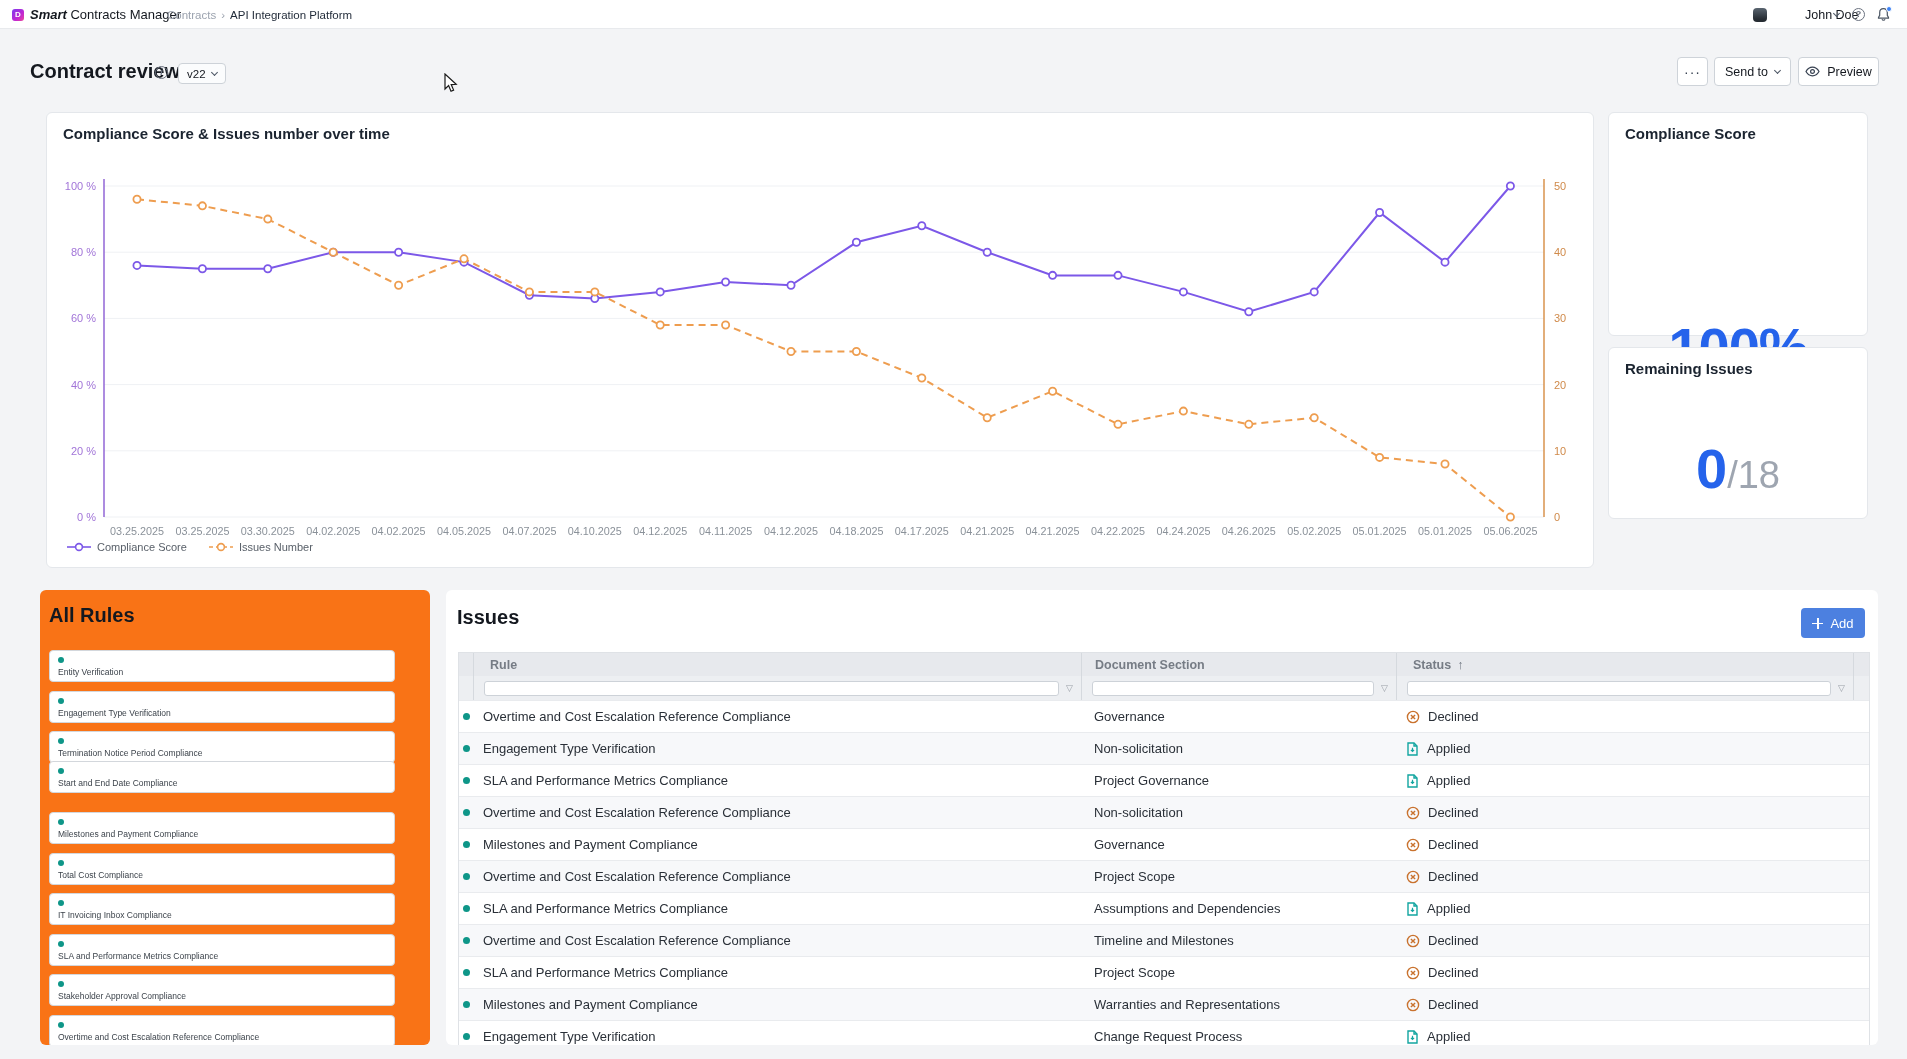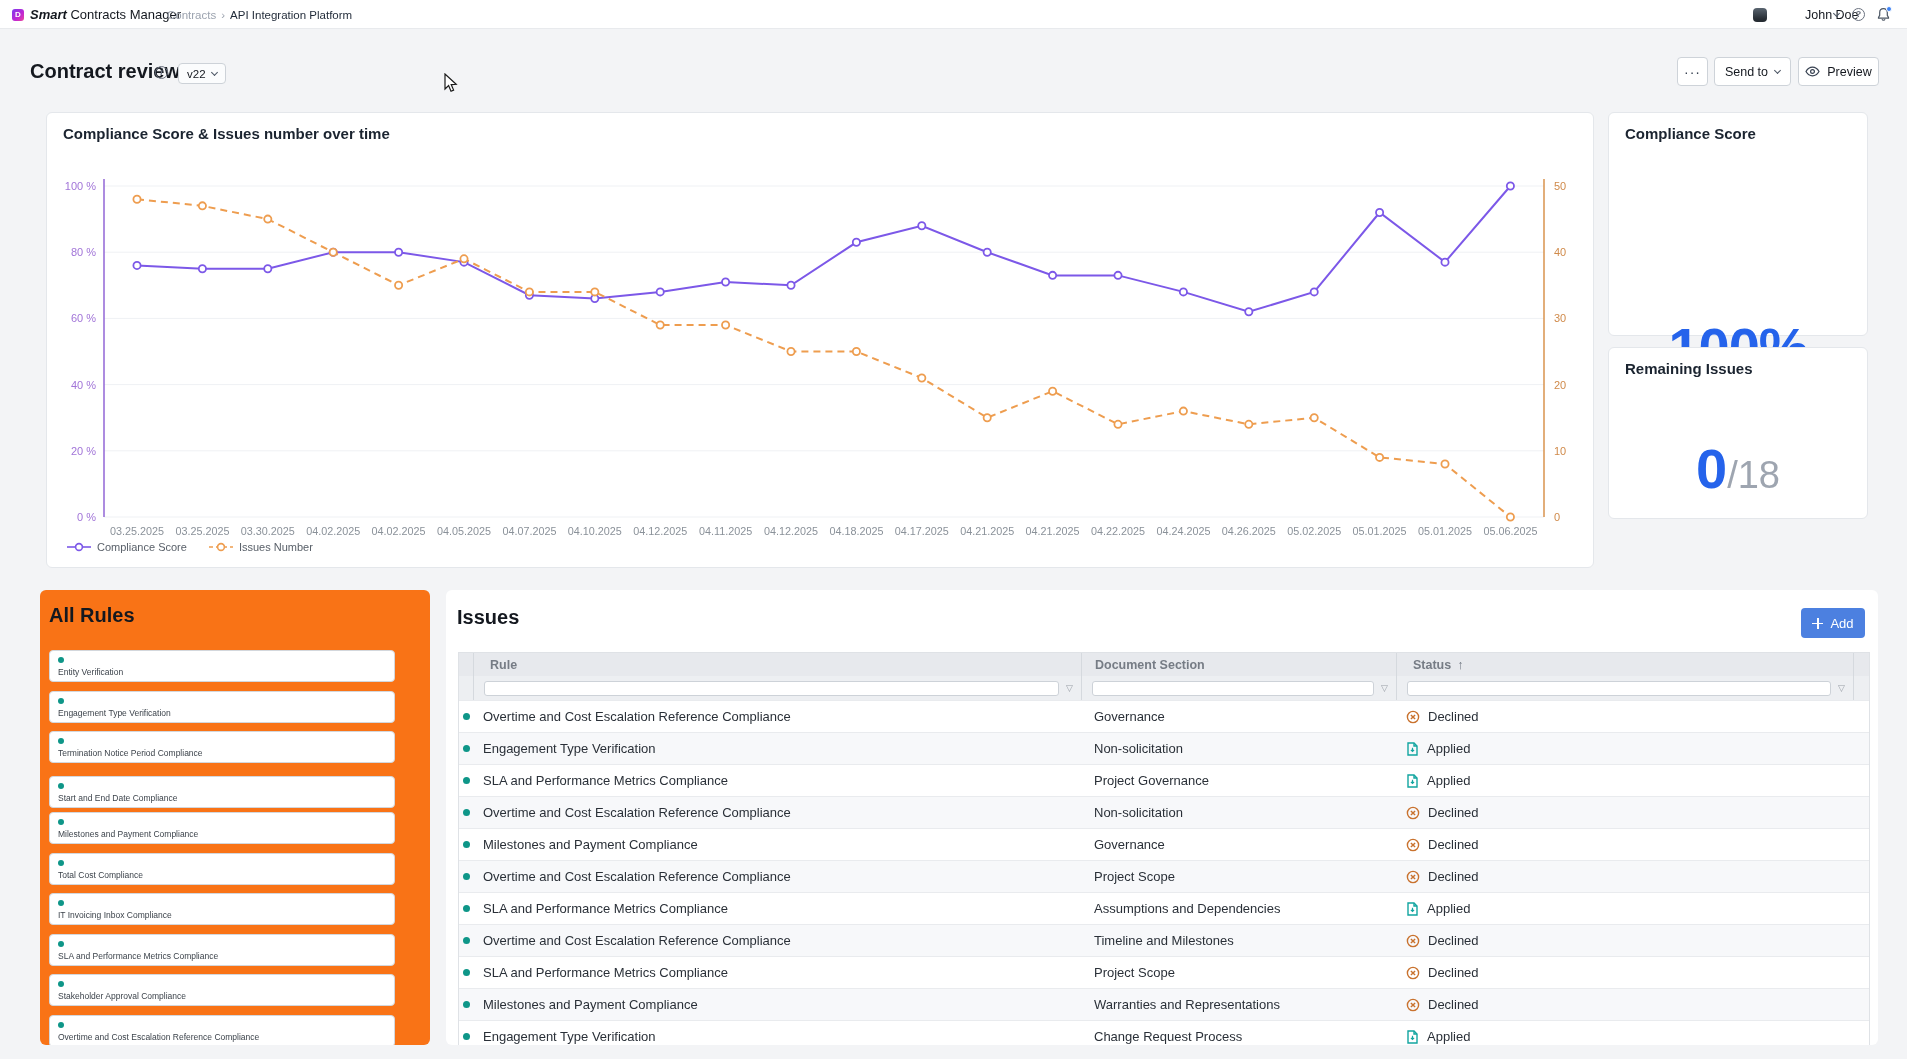--- a/index.html
+++ b/index.html
@@ -272,21 +272,21 @@
         <span class="lbl">Entity Verification</span>
       </div>
       <div class="rule-item" style="top: 100.5px;">
         <span class="dot"></span>
         <span class="lbl">Engagement Type Verification</span>
       </div>
       <div class="rule-item" style="top: 141px;">
         <span class="dot"></span>
         <span class="lbl">Termination Notice Period Compliance</span>
       </div>
-      <div class="rule-item" style="top: 186px; padding-left: 16px;">
+      <div class="rule-item" style="top: 171px; padding-left: 16px;">
         <span class="dot"></span>
         <span class="lbl">Start and End Date Compliance</span>
       </div>
       <div class="rule-item" style="top: 222px;">
         <span class="dot"></span>
         <span class="lbl">Milestones and Payment Compliance</span>
       </div>
       <div class="rule-item" style="top: 262.5px;">
         <span class="dot"></span>
         <span class="lbl">Total Cost Compliance</span>

